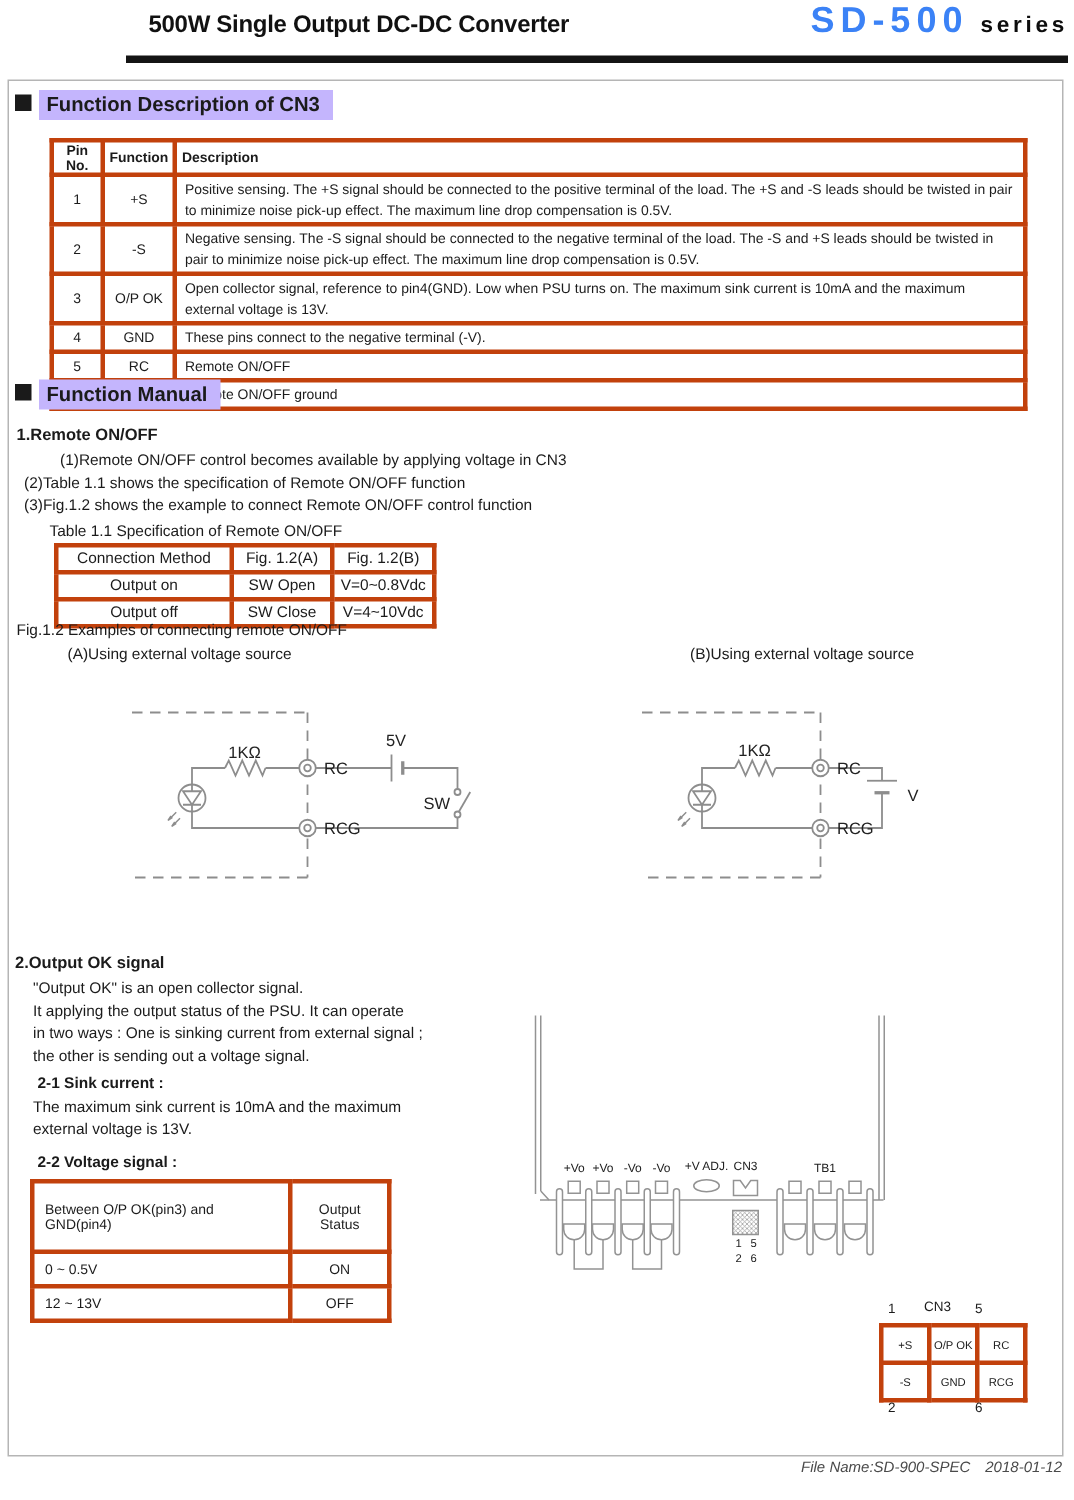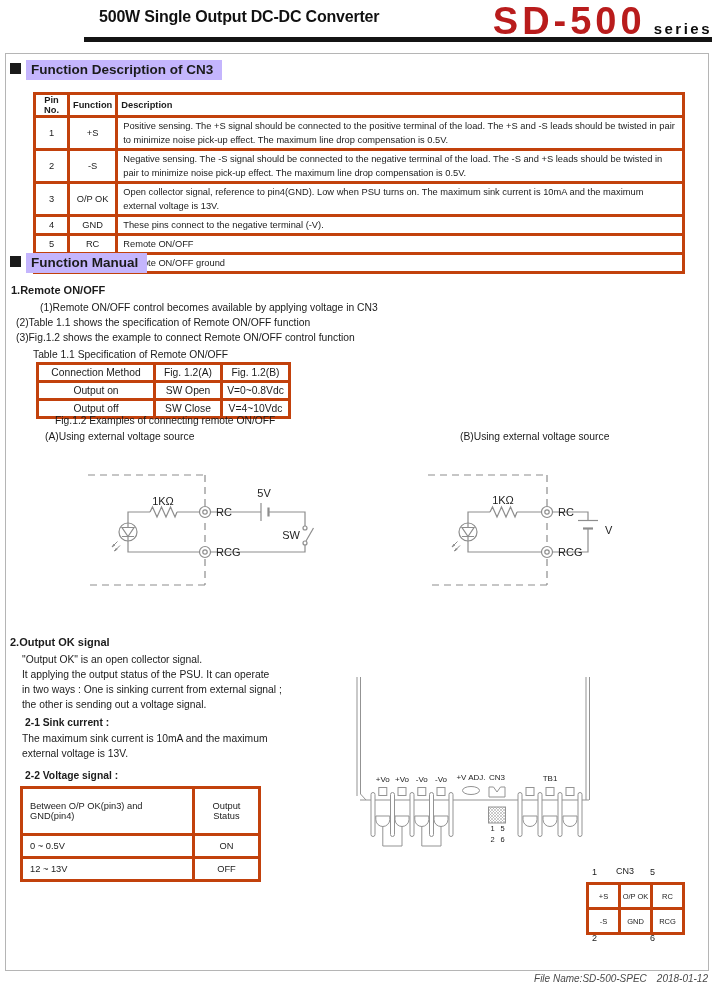--- a/index.html
+++ b/index.html
@@ -1,20 +1,20 @@
 <!DOCTYPE html>
 <html><head>
 <meta charset="utf-8">
 <style>
   html,body{margin:0;padding:0;background:#fff;}
   body{width:716px;height:1000px;position:relative;font-family:"Liberation Sans",sans-serif;color:#1b1b1b;overflow:hidden;}
   
   .doc-title{position:absolute;left:99px;top:8px;font-size:16px;font-weight:bold;letter-spacing:-0.2px;color:#111;}
   .series-block{position:absolute;right:4px;top:0;display:flex;align-items:baseline;}
-  .sd{font-size:38px;font-weight:bold;letter-spacing:4px;color:#b91c1c;margin-left:27px;}
+  .sd{font-size:24px;font-weight:bold;letter-spacing:4px;color:#3b82f6;margin-left:27px;}
   .ser{font-size:15px;font-weight:bold;letter-spacing:2.5px;margin-left:8px;color:#0d0d0d;}
   .header-rule{position:absolute;left:84px;top:37px;width:628px;height:5px;background:#141414;}
   .content-box{position:absolute;left:5px;top:53px;width:702px;height:916px;border:1px solid #b5b5b5;}
   
   .sec-head{position:absolute;font-size:13.5px;font-weight:bold;white-space:nowrap;}
   .bullet{display:inline-block;width:11px;height:11px;background:#1a1a1a;margin-right:5px;}
   .sec-label{background:#c4b5fd;padding:2px 9px 3px 5px;}
   
   .t{position:absolute;font-size:10.3px;white-space:nowrap;}
   .bold{font-weight:bold;}
@@ -135,21 +135,21 @@
       <td>V=0~0.8Vdc</td>
     </tr>
     <tr>
       <td>Output off</td>
       <td>SW Close</td>
       <td>V=4~10Vdc</td>
     </tr>
   </tbody>
     </table>
 
-  <div class="t" style="left:11px;top:415px;margin-left:44px;">Fig.1.2 Examples of connecting remote ON/OFF</div>
+  <div class="t" style="left:11px;top:415px;">Fig.1.2 Examples of connecting remote ON/OFF</div>
   <div class="t" style="left:45px;top:431px;">(A)Using external voltage source</div>
   <div class="t" style="left:460px;top:431px;">(B)Using external voltage source</div>
 
   <svg style="left:70px;top:460px;" width="290" height="160" viewBox="70 460 290 160">
     <g stroke="#8d8d8d" stroke-width="1.2" fill="none">
       <path d="M88,475 H205 M205,475 V585 M205,585 H88" stroke-dasharray="7,5"></path>
       <path d="M128,523 V512 H150 M177,512 H199.5 M210.5,512 H261 M268.5,512 H305 V526 M305,545 V552 H210.5 M128,541 V552 H199.5"></path>
       <path d="M150,512 l2.5,-5 l4.5,10 l4.5,-10 l4.5,10 l4.5,-10 l4.5,10 l2,-5"></path>
       <path d="M261,503 V521"></path>
       <path d="M268.5,507.5 V516.5" stroke-width="2.2"></path>
@@ -303,16 +303,16 @@
       <td>-S</td>
       <td>GND</td>
       <td>RCG</td>
     </tr>
   </tbody>
     </table>
   <span class="mini-lbl" style="left:592px;top:933px;">2</span>
   <span class="mini-lbl" style="left:650px;top:933px;">6</span>
 
   <div class="footer">
-    <span>File Name:SD-500-SPEC</span><span class="date">2018-01-12</span>
+    <span>File Name:SD-900-SPEC</span><span class="date">2018-01-12</span>
   </div>
 
 </div>
 
 </body></html>

